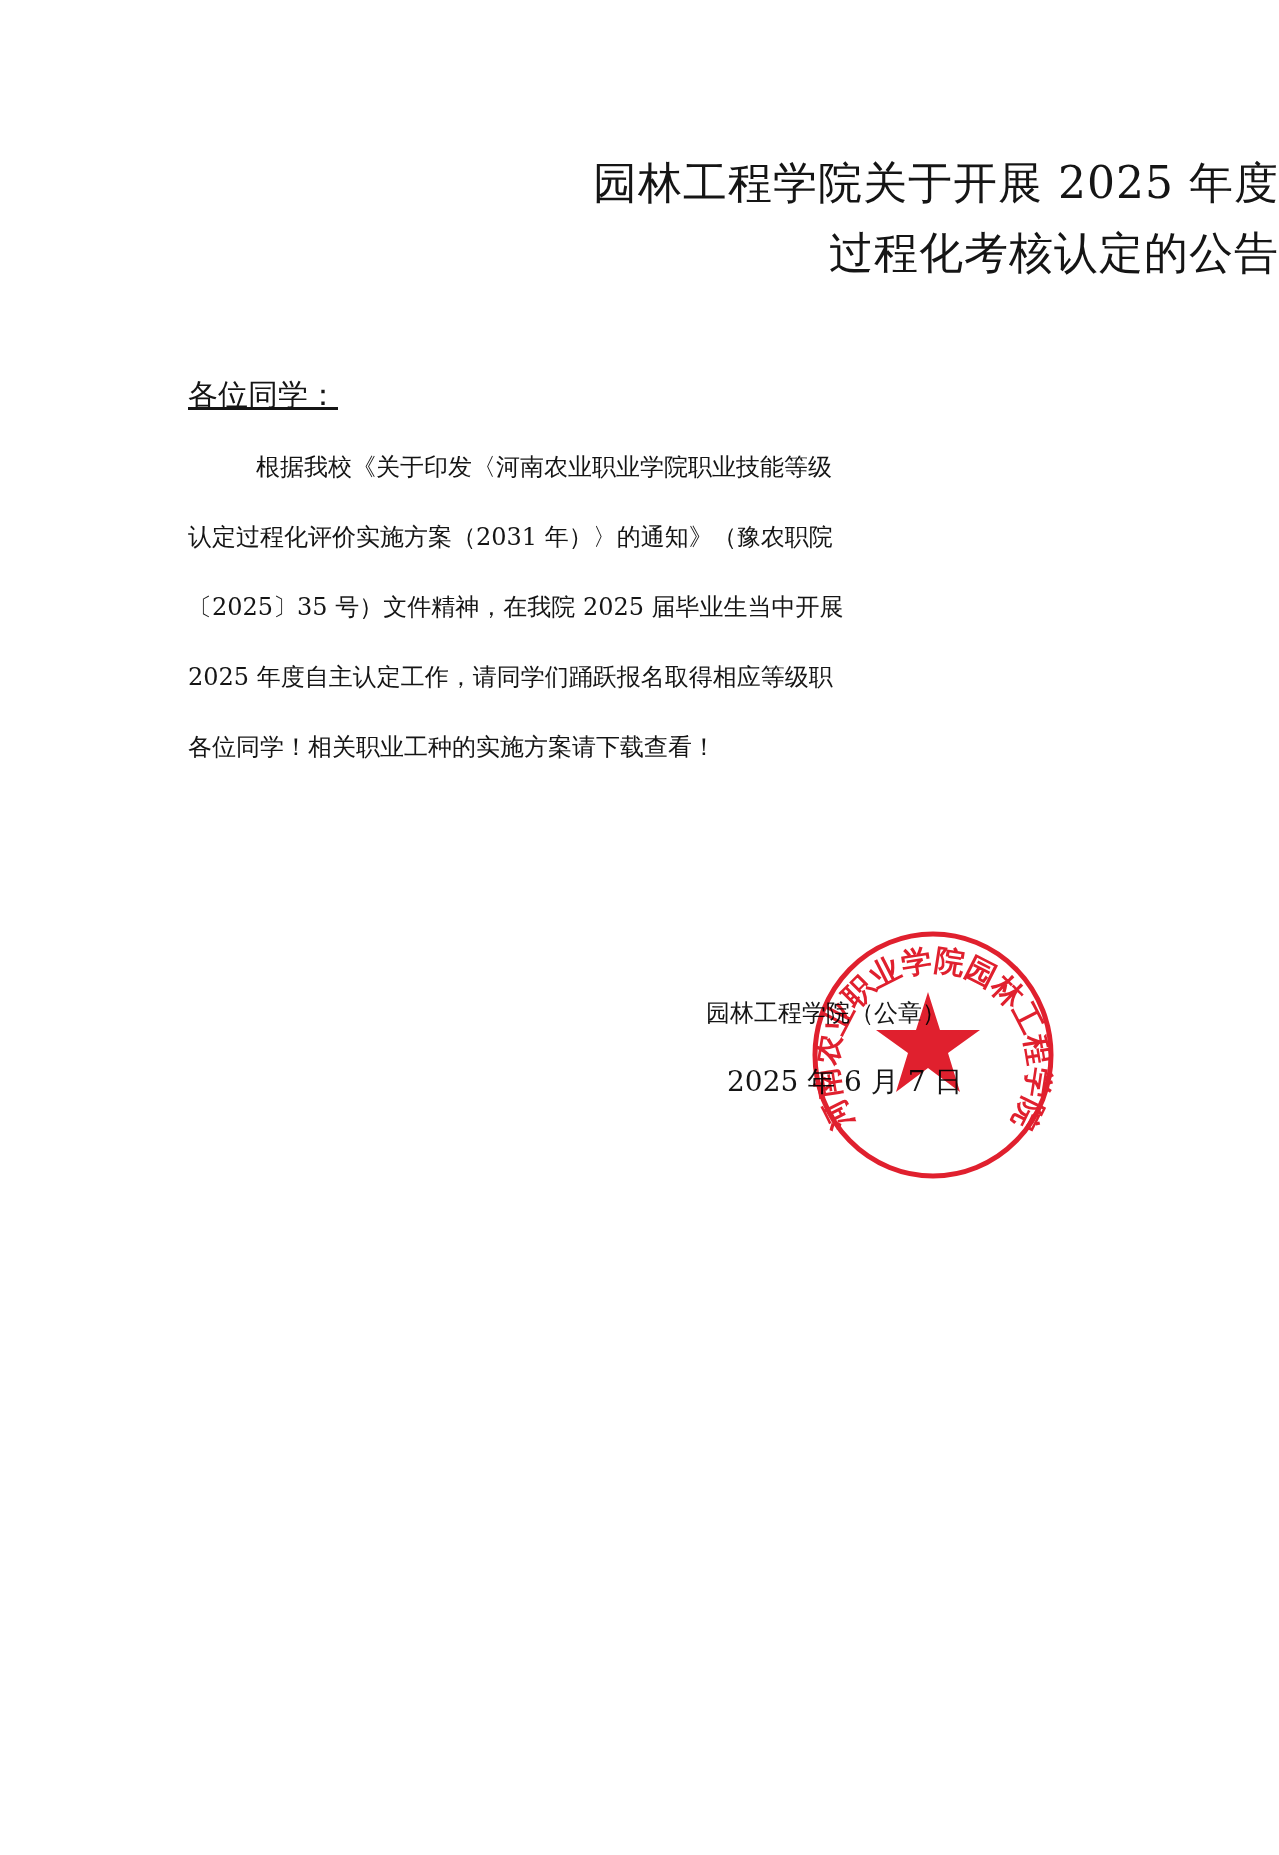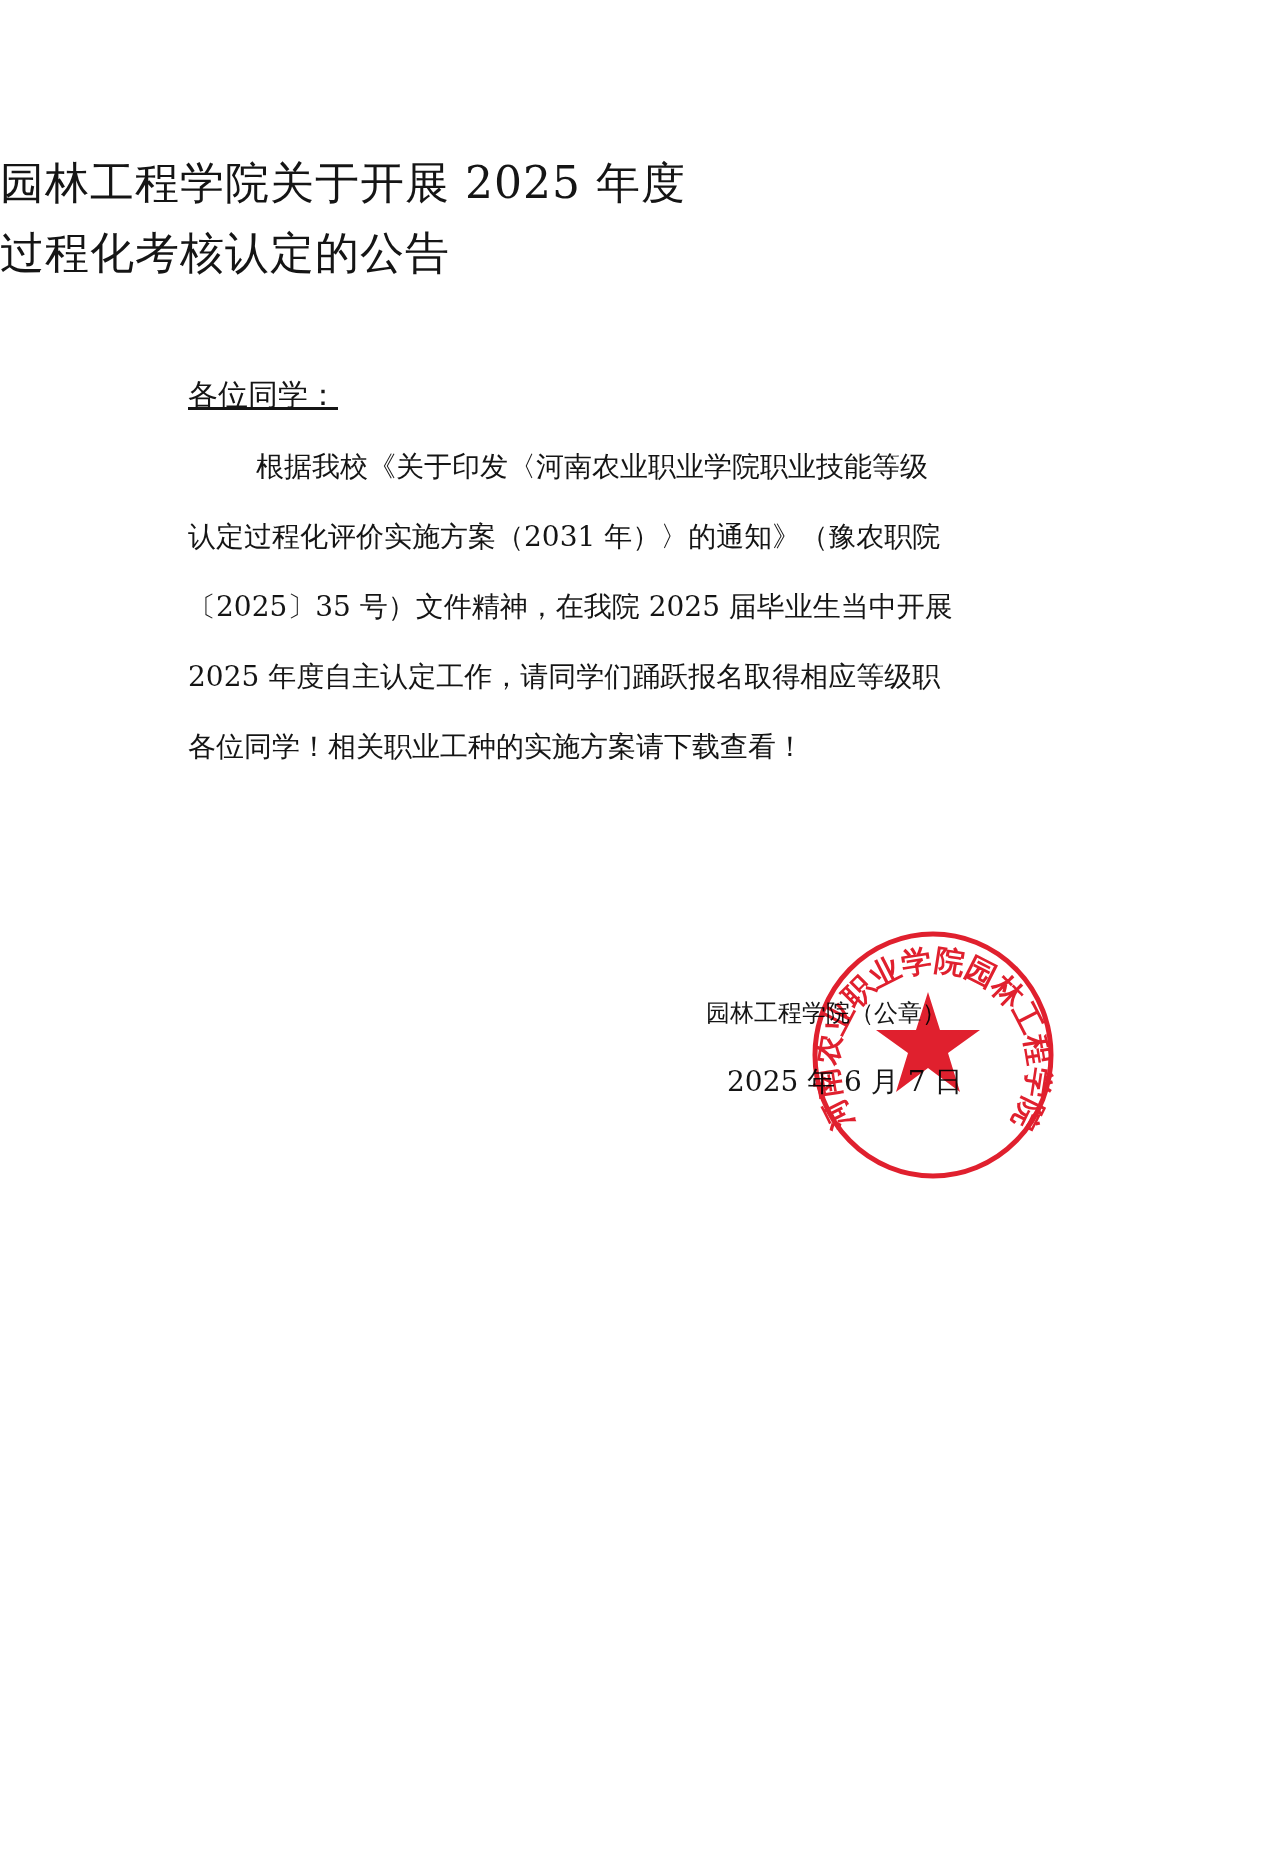--- a/index.html
+++ b/index.html
@@ -20,42 +20,42 @@
       left: 0; top: 0;
       width: 1279px;
       height: 1855px;
       background: #ffffff;
     }
     .title {
       position: absolute;
       left: 0;
       width: 1279px;
       top: 148px;
-      text-align: left;
+      text-align: right;
       font-size: 44px;
       line-height: 70px;
       letter-spacing: 1px;
       color: #151515;
     }
     .title .line { display: block; }
     .greeting {
       position: absolute;
       left: 188px;
       top: 373px;
       font-size: 30px;
       line-height: 44px;
       color: #151515;
       text-decoration: underline;
     }
     .body-para {
       position: absolute;
       left: 188px;
       top: 432px;
       width: 892px;
-      font-size: 28px;
+      font-size: 24px;
       line-height: 70px;
       color: #151515;
     }
     .body-para .pline {
       display: block;
       white-space: nowrap;
     }
     .body-para .pline.indent { padding-left: 68px; }
     .signature {
       position: absolute;

